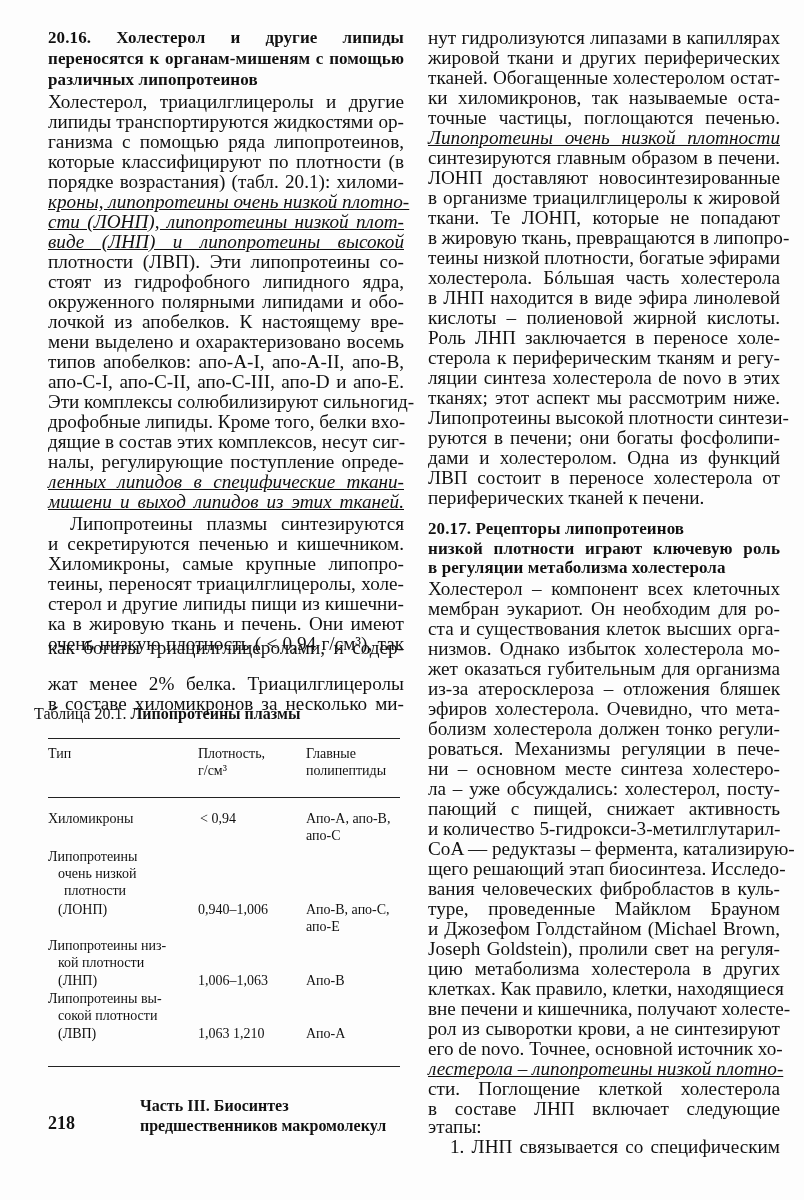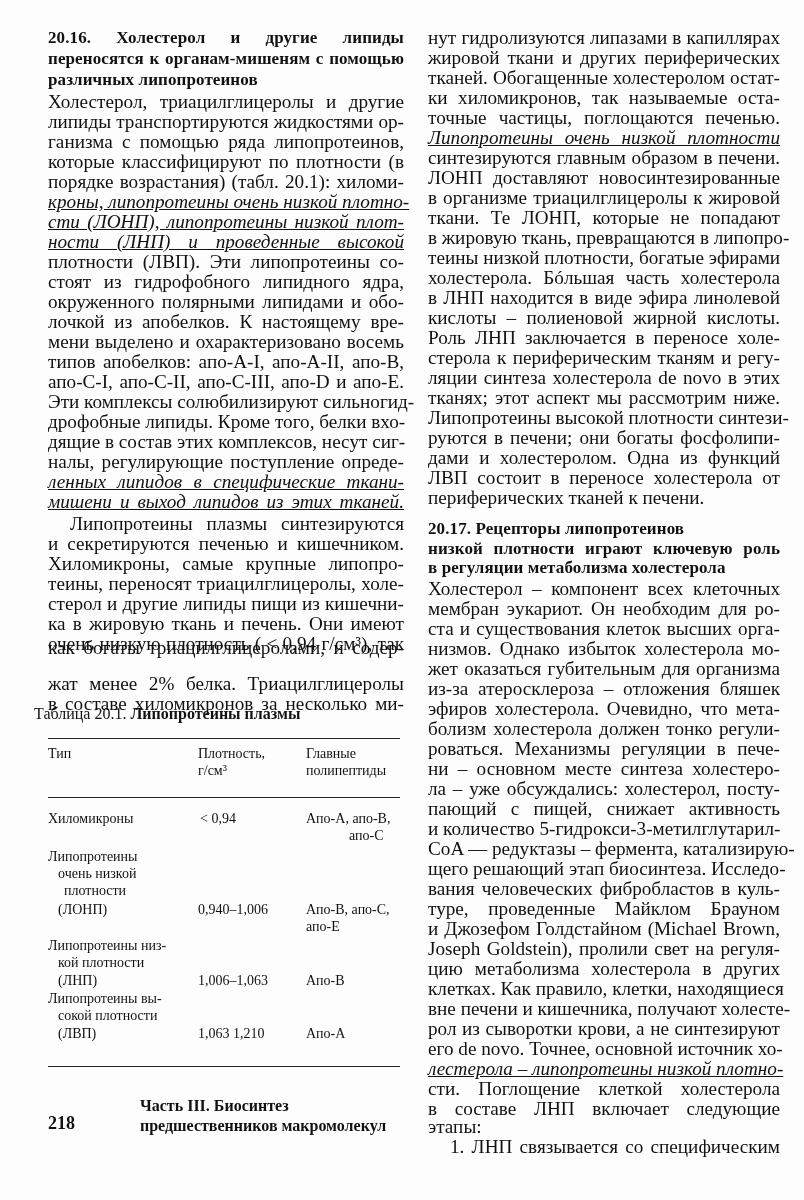--- a/index.html
+++ b/index.html
@@ -39,21 +39,21 @@
   </div>
 
   <div>
     <div class="line" style="top:91px">Холестерол, триацилглицеролы и другие</div>
     <div class="line" style="top:111px">липиды транспортируются жидкостями ор-</div>
     <div class="line" style="top:131px">ганизма с помощью ряда липопротеинов,</div>
     <div class="line" style="top:151px">которые классифицируют по плотности (в</div>
     <div class="line" style="top:171px">порядке возрастания) (табл. 20.1): хиломи-</div>
     <div class="line i" style="top:191px">кроны, липопротеины очень низкой плотно-</div>
     <div class="line i" style="top:211px">сти (ЛОНП), липопротеины низкой плот-</div>
-    <div class="line i" style="top:231px">ности (ЛНП) и проведенные высокой</div>
+    <div class="line i" style="top:231px">виде (ЛНП) и липопротеины высокой</div>
     <div class="line" style="top:251px">плотности (ЛВП). Эти липопротеины со-</div>
     <div class="line" style="top:271px">стоят из гидрофобного липидного ядра,</div>
     <div class="line" style="top:291px">окруженного полярными липидами и обо-</div>
     <div class="line" style="top:311px">лочкой из апобелков. К настоящему вре-</div>
     <div class="line" style="top:331px">мени выделено и охарактеризовано восемь</div>
     <div class="line" style="top:351px">типов апобелков: апо-A-I, апо-A-II, апо-B,</div>
     <div class="line" style="top:371px">апо-C-I, апо-C-II, апо-C-III, апо-D и апо-E.</div>
     <div class="line" style="top:391px">Эти комплексы солюбилизируют сильногид-</div>
     <div class="line" style="top:411px">дрофобные липиды. Кроме того, белки вхо-</div>
     <div class="line" style="top:431px">дящие в состав этих комплексов, несут сиг-</div>
@@ -85,21 +85,21 @@
       <div class="tcell" style="top:762px; left:150px;">г/см³</div>
       <div class="tcell" style="top:745px; left:258px;">Главные</div>
       <div class="tcell" style="top:762px; left:258px;">полипептиды</div>
     </div>
     <div class="rule" style="top:797px"></div>
 
     <div>
       <div class="tcell" style="top:810px; left:0;">Хиломикроны</div>
       <div class="tcell" style="top:810px; left:152px;">&lt; 0,94</div>
       <div class="tcell" style="top:810px; left:258px;">Апо-A,   апо-B,</div>
-      <div class="tcell" style="top:827px; left:258px;margin-left:43px;">апо-C</div>
+      <div class="tcell" style="top:827px; left:258px;">апо-C</div>
     </div>
 
     <div>
       <div class="tcell" style="top:848px; left:0;">Липопротеины</div>
       <div class="tcell" style="top:865px; left:10px;">очень низкой</div>
       <div class="tcell" style="top:882px; left:16px;">плотности</div>
       <div class="tcell" style="top:901px; left:10px;">(ЛОНП)</div>
       <div class="tcell" style="top:901px; left:150px;">0,940–1,006</div>
       <div class="tcell" style="top:901px; left:258px;">Апо-B,   апо-C,</div>
       <div class="tcell" style="top:918px; left:258px;">апо-E</div>

